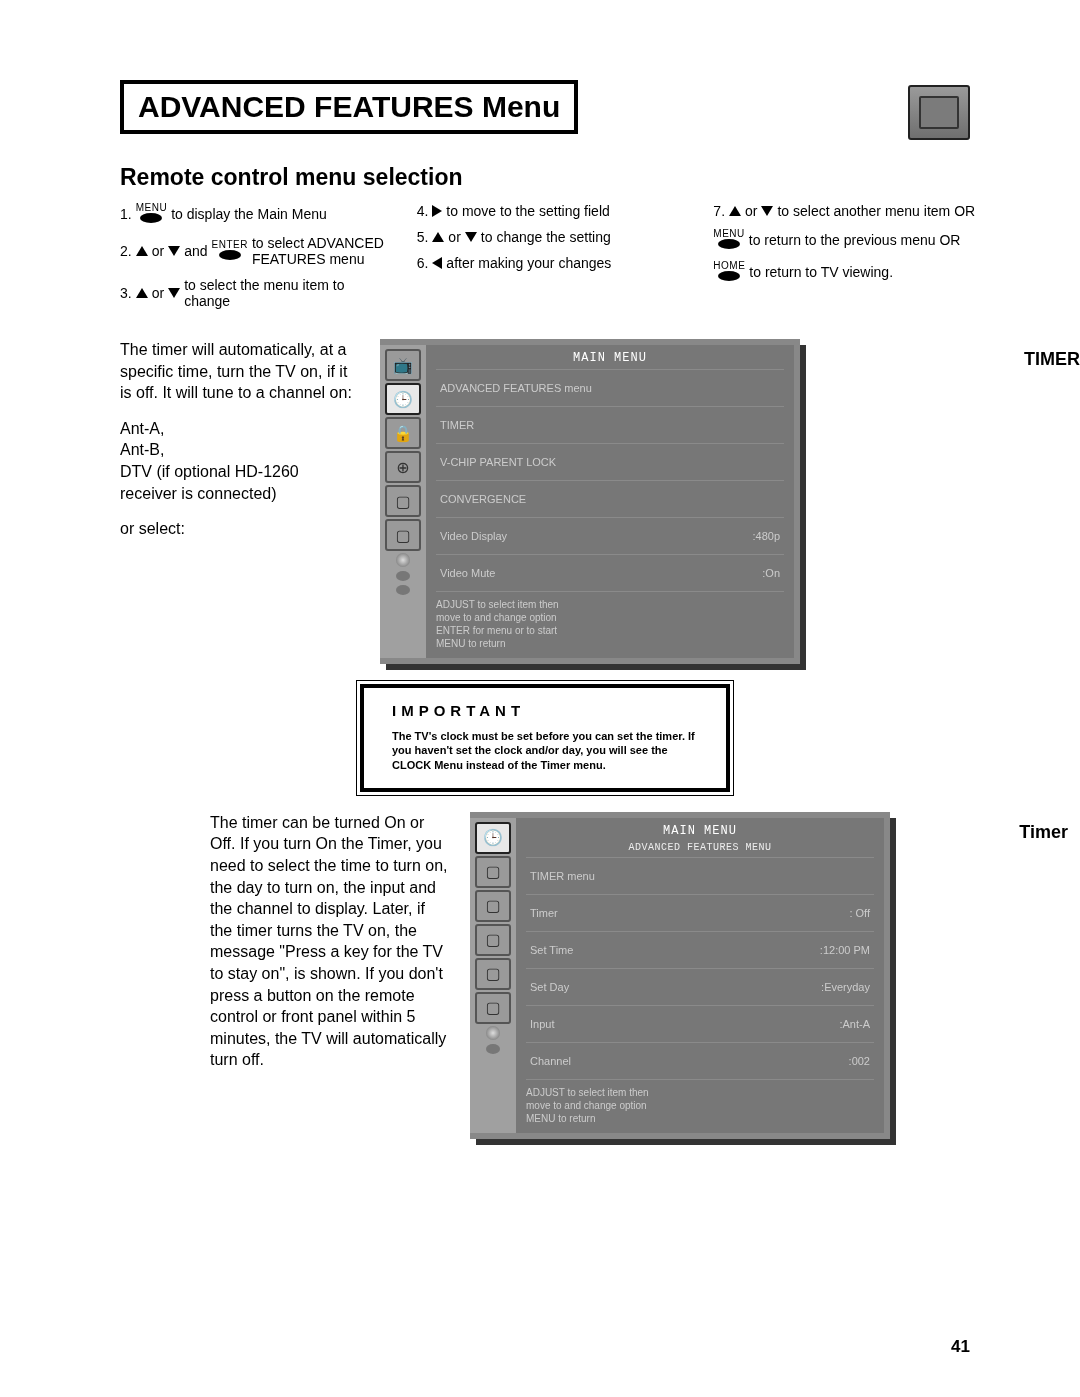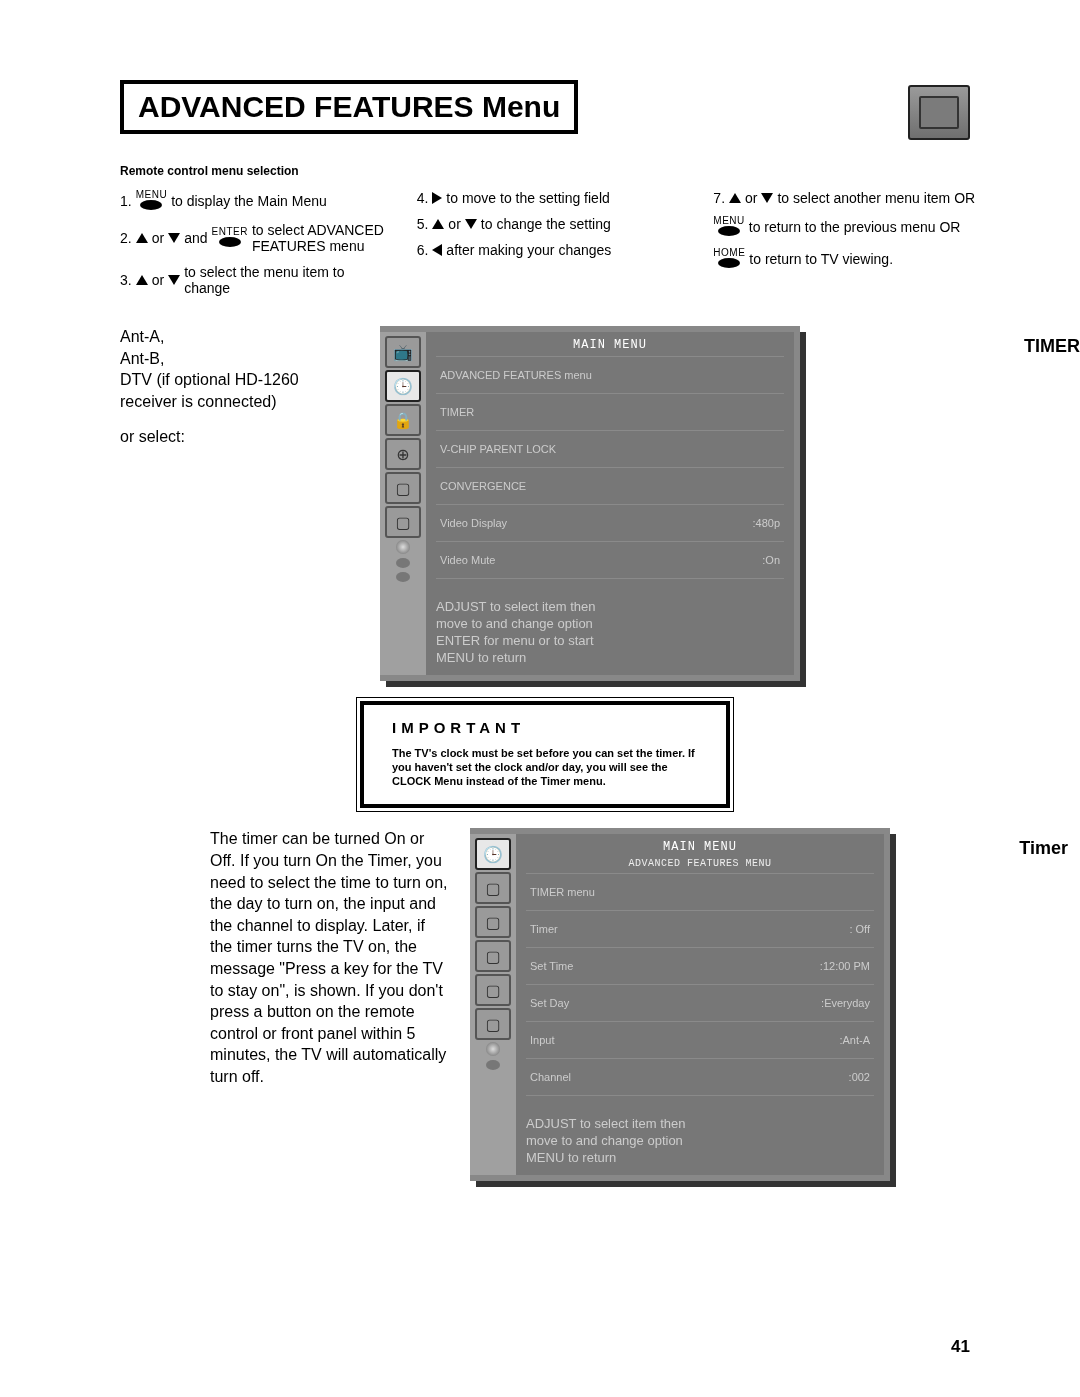--- a/index.html
+++ b/index.html
@@ -43,21 +43,21 @@
   .corner-icon::after {
     content: '';
     position: absolute;
     left: 9px; right: 9px; top: 9px; bottom: 9px;
     border: 2px solid #333;
     background: #7b7b7b;
     border-radius: 2px;
   }
   .subhead {
     font-weight: bold;
-    font-size: 12px;
+    font-size: 23px;
     margin-bottom: 12px;
   }
   .instructions {
     display: flex;
     gap: 30px;
     font-size: 14px;
     margin-bottom: 20px;
   }
   .instructions .col { flex: 1; }
   .instructions .row { margin-bottom: 10px; display:flex; gap:4px; align-items:center;}
@@ -157,24 +157,24 @@
   .menu-item {
     font-size:11px;
     color:#ccc;
     padding:12px 4px;
     border-top:1px solid #8a8a8a;
     display:flex;
     justify-content:space-between;
   }
   .menu-item:first-of-type { border-top:none; }
   .menu-hint {
-    font-size:13px;
+    font-size:10px;
     color:#ccc;
     border-top:1px solid #8a8a8a;
-    padding-top:20px;
+    padding-top:6px;
     line-height:1.3;
   }
 
   .important-box {
     width:370px;
     border:4px solid #000;
     padding:14px 18px 16px 28px;
     margin: 20px 0 20px 240px;
     position:relative;
     outline:1px solid #000;
@@ -269,20 +269,21 @@
     </div>
     <div class="row">
       <span class="btn"><span class="lbl">HOME</span><span class="oval"></span></span>
       <span>to return to TV viewing.</span>
     </div>
   </div>
 </div>
 
 <div class="body-row" style="position:relative;">
   <div class="text">
+    <p>The timer will automatically, at a specific time, turn the TV on, if it is off.  It will tune to a channel on:</p>
     <p style="white-space:pre-line;">Ant-A,
 Ant-B,
 DTV (if optional HD-1260 receiver is connected)</p>
     <p>or select:</p>
   </div>
   <div class="tv-screen">
     <div class="tv-inner">
       <div class="icon-col">
         <div class="ic">📺</div>
         <div class="ic hl">🕒</div>

